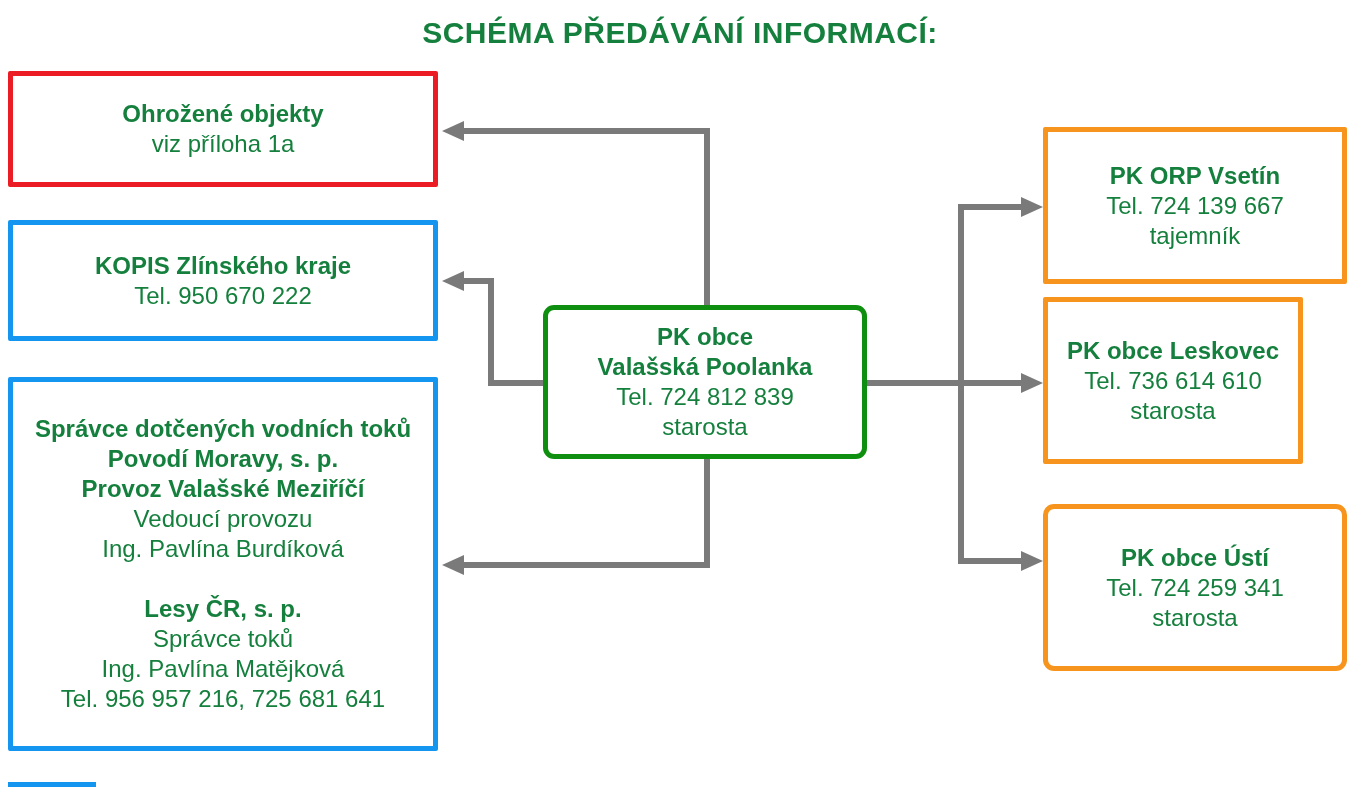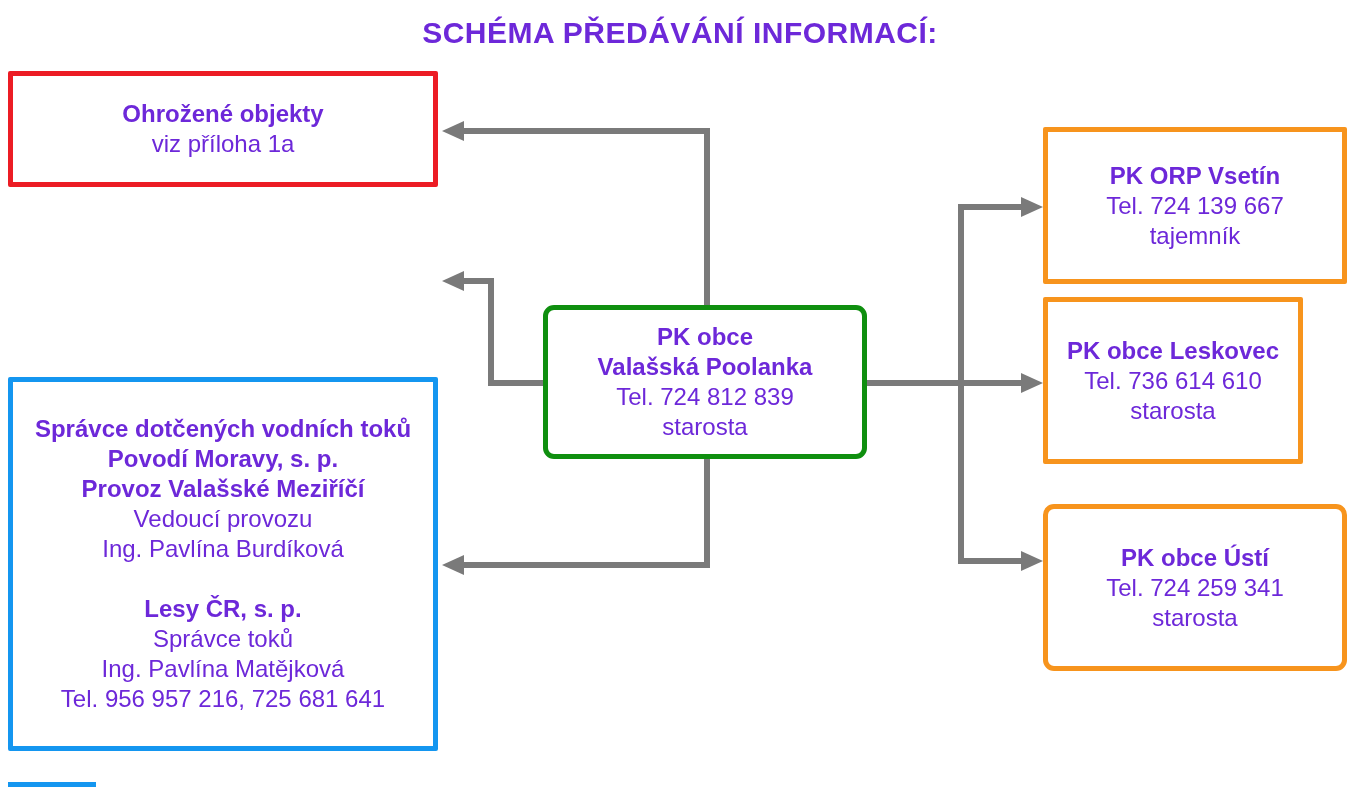--- a/index.html
+++ b/index.html
@@ -1,21 +1,21 @@
 <!DOCTYPE html>
 <html style="--red: #EC1C24; --blue: #1496F0; --green: #0F8F0F; --orange: #F7941D; --arrow: #7A7A7A;"><head>
 <meta charset="utf-8">
 <style>
   html,body{margin:0;padding:0;background:#fff;}
   .canvas{
     position:relative;
     width:1360px;height:787px;
     background:#fff;
     font-family:"Liberation Sans", sans-serif;
-    color:#6d28d9;
+    color:#15803d;
     overflow:hidden;
   }
   .title{
     position:absolute;top:16px;left:0;width:100%;
     text-align:center;
     font-size:30px;font-weight:bold;
     letter-spacing:0.5px;
   }
   .box{
     position:absolute;
@@ -68,20 +68,24 @@
 
     <polyline points="961,383 961,561 1021,561"></polyline>
     <polygon points="1043,561 1021,551 1021,571"></polygon>
   </svg>
 
   <div class="box red" style="left:8px;top:71px;width:430px;height:116px;">
     <div class="line b">Ohrožené objekty</div>
     <div class="line">viz příloha 1a</div>
   </div>
 
+  <div class="box blue" style="left:8px;top:220px;width:430px;height:121px;">
+    <div class="line b">KOPIS Zlínského kraje</div>
+    <div class="line">Tel. 950 670 222</div>
+  </div>
 
   <div class="box blue" style="left:8px;top:377px;width:430px;height:374px;">
     <div class="line b">Správce dotčených vodních toků</div>
     <div class="line b">Povodí Moravy, s. p.</div>
     <div class="line b">Provoz Valašské Meziříčí</div>
     <div class="line">Vedoucí provozu</div>
     <div class="line">Ing. Pavlína Burdíková</div>
     <div class="line"></div>
     <div class="line b">Lesy ČR, s. p.</div>
     <div class="line">Správce toků</div>

